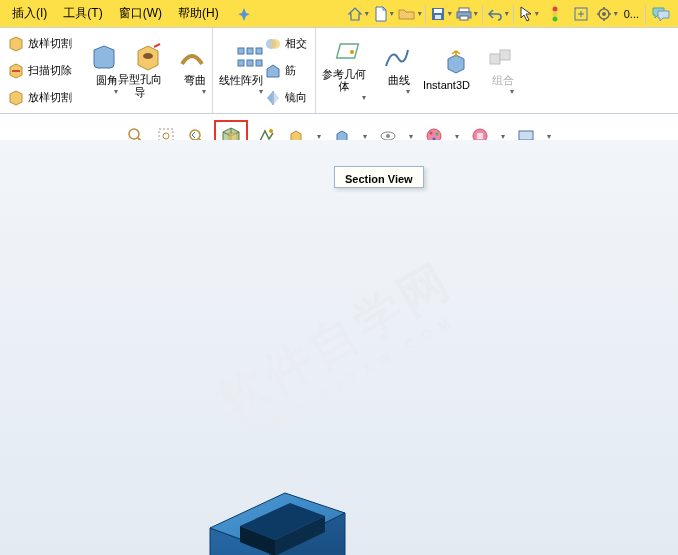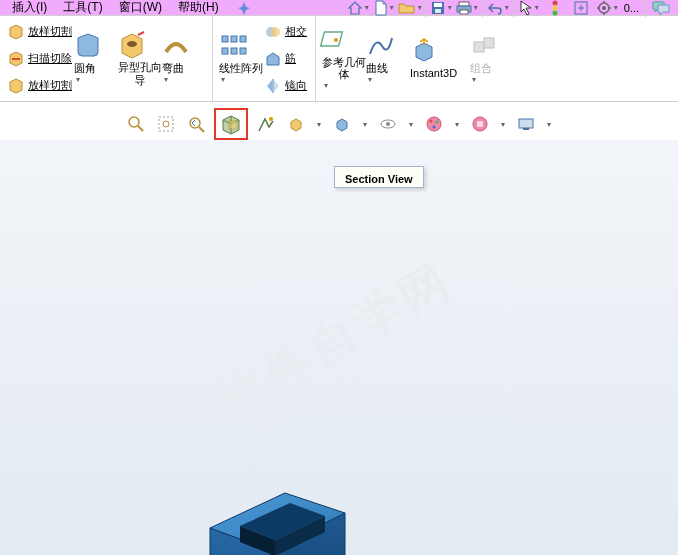--- a/index.html
+++ b/index.html
@@ -1,33 +1,33 @@
 <!DOCTYPE html>
 <html><head>
 <meta charset="utf-8">
 <style>
   * { box-sizing: border-box; margin: 0; padding: 0; font-family: "Microsoft YaHei", sans-serif; }
   body { width: 678px; height: 555px; background: #fff; overflow: hidden; position: relative; }
 
   
-  .menubar { height: 16px; background: #f0abfc; border-bottom: 1px solid #d0d0d0; display: flex; align-items: center; padding: 0 4px; font-size: 12px; }
+  .menubar { height: 28px; background: #fde047; border-bottom: 1px solid #d0d0d0; display: flex; align-items: center; padding: 0 4px; font-size: 12px; }
   .menubar .menu-item { padding: 2px 8px; cursor: default; }
   .menubar .spacer { flex: 1; }
   .menubar .pin-icon { width: 14px; height: 14px; margin: 0 10px; }
   .menubar .mini-tool { width: 26px; height: 20px; display:flex; align-items:center; justify-content:center; position:relative; }
   .menubar .sep { width:1px; height:18px; background:#ccc; margin:0 2px; }
   .drop-arrow { font-size:8px; color:#666; margin-left:2px; }
 
   
   .ribbon { height: 86px; background: #fff; border-bottom: 1px solid #c7cfdb; display:flex; }
   .ribbon-group { border-right:1px solid #d8d8d8; padding:2px 6px; display:flex; }
   .ribbon-small-col { display:flex; flex-direction:column; justify-content:space-around; }
-  .ribbon-small-item { display:flex; align-items:center; font-size:11px; height:24px; padding:0 2px; gap:4px;text-decoration:underline; }
+  .ribbon-small-item { display:flex; align-items:center; font-size:11px; height:24px; padding:0 2px; gap:4px; }
   .ribbon-small-item .ico { width:16px; height:16px; display:flex; align-items:center; justify-content:center; }
-  .ribbon-big-item { display:flex; flex-direction:column; align-items:flex-start; justify-content:center; width:44px; font-size:11px; text-align:center; line-height:1.1; gap:2px; padding:2px 0;}
+  .ribbon-big-item { display:flex; flex-direction:column; align-items:flex-end; justify-content:center; width:44px; font-size:11px; text-align:center; line-height:1.1; gap:2px; padding:2px 0;}
   .ribbon-big-item .ico { width:28px; height:28px; display:flex; align-items:center; justify-content:center; }
   .dim { color:#b0b0b0; }
   .dim svg * { stroke:#c0c0c0 !important; fill:#e0e0e0 !important; }
 
   
   .view-toolbar { display:flex; align-items:center; justify-content:center; gap:6px; padding:6px 0; background:#fff; }
   .view-toolbar .vbtn { width:24px; height:22px; display:flex; align-items:center; justify-content:center; position:relative; }
   .view-toolbar .vbtn.sel { border:2px solid #e63629; padding:3px; width:34px; height:32px; }
   .view-toolbar .drop { width:10px; font-size:8px; color:#666; text-align:center; }
 

